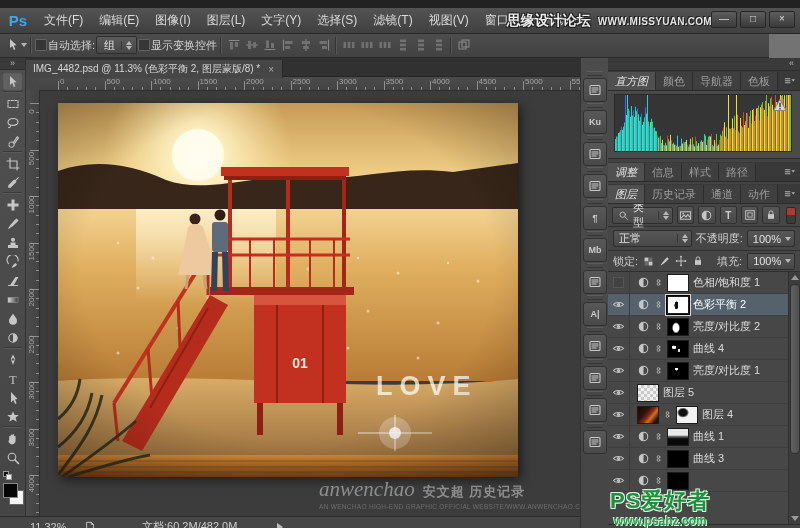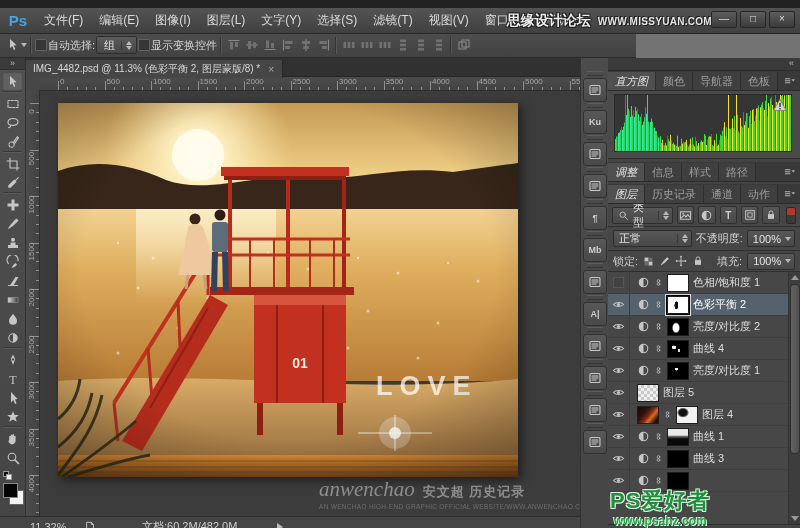--- a/index.html
+++ b/index.html
@@ -14,21 +14,21 @@
   .menu-item{padding:16px 8px;font-size:12px;color:#dadada;line-height:25px;white-space:nowrap;}
   .wm-top{position:absolute;right:88px;top:4px;display:flex;gap:7px;align-items:baseline;z-index:41;}
   .wm-top .cn{font-size:14px;font-weight:bold;color:#ececec;
       text-shadow:1px 1px 0 #1e1e1e,-1px -1px 0 #1e1e1e,1px -1px 0 #1e1e1e,-1px 1px 0 #1e1e1e;}
   .wm-top .url{font-size:10px;font-weight:bold;color:#e6e6e6;letter-spacing:.3px;
       text-shadow:1px 1px 0 #1e1e1e,-1px -1px 0 #1e1e1e;}
   .winbtns{position:absolute;right:5px;top:3px;display:flex;gap:3px;z-index:42;}
   .winbtn{width:24px;height:15px;background:linear-gradient(#5d5d5d,#3a3a3a);border:1px solid #262626;
           border-radius:2px;color:#ddd;font-size:10px;line-height:13px;text-align:center;}
   
-  .optionsbar{position:absolute;left:0;top:25px;width:636px;height:25px;z-index:39;box-sizing:border-box;
+  .optionsbar{position:absolute;left:0;top:25px;width:769px;height:25px;z-index:39;box-sizing:border-box;
            background:linear-gradient(#4d4d4d,#424242);border-bottom:1px solid #2b2b2b;
            display:flex;align-items:center;gap:1px;padding-left:6px;}
   .cb{width:10px;height:10px;background:#363636;border:1px solid #626262;border-radius:1px;flex:none;}
   .opt-label{font-size:11px;color:#d4d4d4;white-space:nowrap;}
   .dd{height:16px;background:linear-gradient(#5b5b5b,#464646);border:1px solid #2d2d2d;border-radius:2px;
       display:flex;align-items:center;font-size:11px;color:#e2e2e2;padding:0 4px 0 7px;gap:6px;}
   .updn{display:flex;flex-direction:column;gap:1px;padding-left:4px;border-left:1px solid #383838;}
   .updn .u{width:0;height:0;border-left:3px solid transparent;border-right:3px solid transparent;border-bottom:4px solid #b9b9b9;}
   .updn .d{width:0;height:0;border-left:3px solid transparent;border-right:3px solid transparent;border-top:4px solid #b9b9b9;}
   .vsep{width:1px;height:17px;background:#343434;border-right:1px solid #585858;margin:0 2px;flex:none;}

